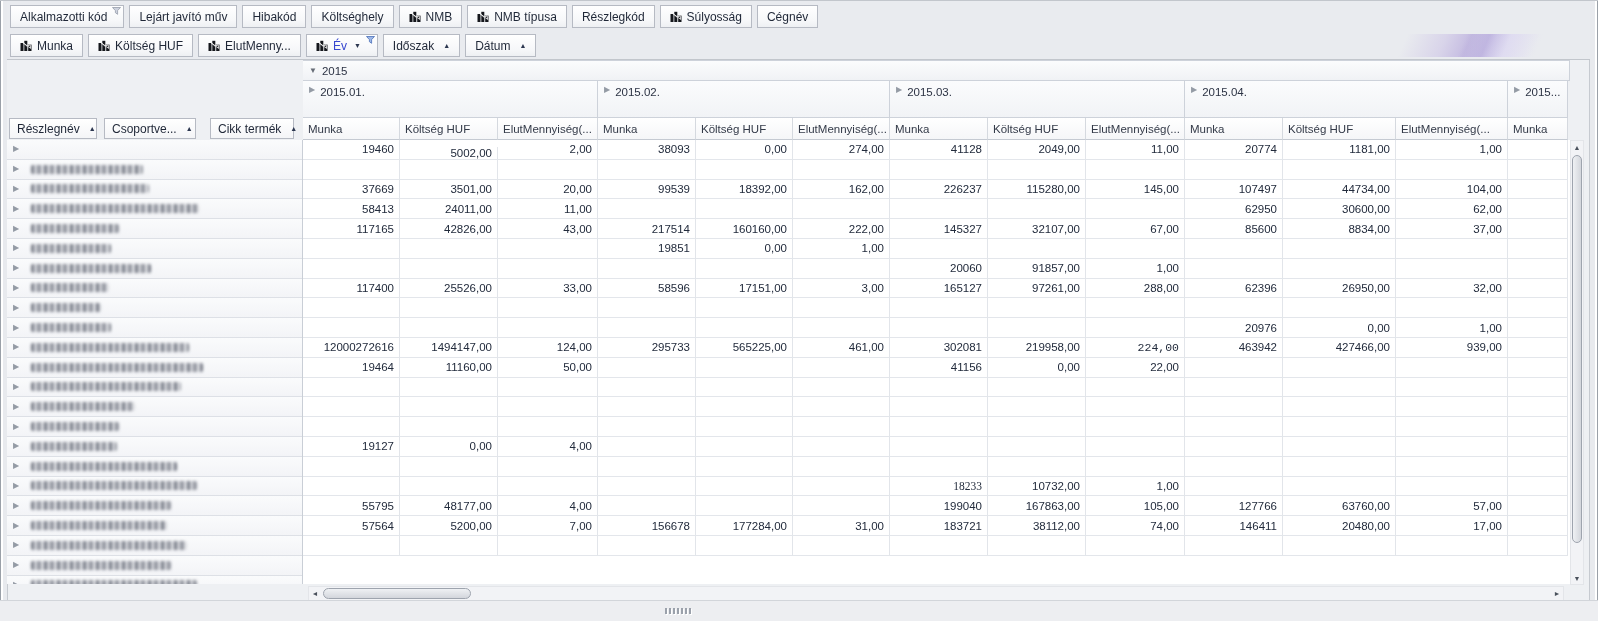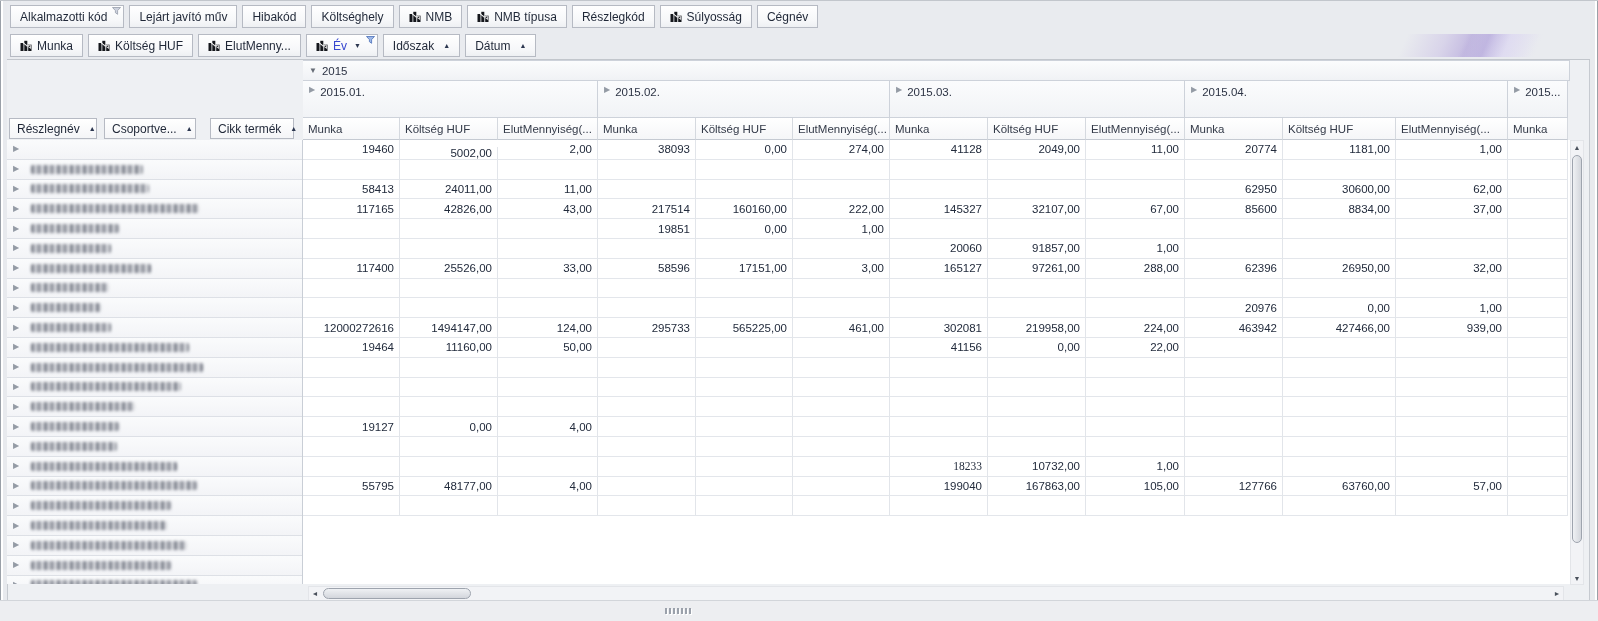--- a/index.html
+++ b/index.html
@@ -368,20 +368,35 @@
           <div class="dcell" style="width: 97px;"></div>
           <div class="dcell" style="width: 98px;"></div>
           <div class="dcell" style="width: 98px;"></div>
           <div class="dcell" style="width: 99px;"></div>
           <div class="dcell" style="width: 98px;"></div>
           <div class="dcell" style="width: 113px;"></div>
           <div class="dcell" style="width: 112px;"></div>
           <div class="dcell" style="width: 60px;"></div>
         </div>
         <div class="drow">
+          <div class="dcell" style="width: 97px;">37669</div>
+          <div class="dcell" style="width: 98px;">3501,00</div>
+          <div class="dcell" style="width: 100px;">20,00</div>
+          <div class="dcell" style="width: 98px;">99539</div>
+          <div class="dcell" style="width: 97px;">18392,00</div>
+          <div class="dcell" style="width: 97px;">162,00</div>
+          <div class="dcell" style="width: 98px;">226237</div>
+          <div class="dcell" style="width: 98px;">115280,00</div>
+          <div class="dcell" style="width: 99px;">145,00</div>
+          <div class="dcell" style="width: 98px;">107497</div>
+          <div class="dcell" style="width: 113px;">44734,00</div>
+          <div class="dcell" style="width: 112px;">104,00</div>
+          <div class="dcell" style="width: 60px;"></div>
+        </div>
+        <div class="drow">
           <div class="dcell" style="width: 97px;">58413</div>
           <div class="dcell" style="width: 98px;">24011,00</div>
           <div class="dcell" style="width: 100px;">11,00</div>
           <div class="dcell" style="width: 98px;"></div>
           <div class="dcell" style="width: 97px;"></div>
           <div class="dcell" style="width: 97px;"></div>
           <div class="dcell" style="width: 98px;"></div>
           <div class="dcell" style="width: 98px;"></div>
           <div class="dcell" style="width: 99px;"></div>
           <div class="dcell" style="width: 98px;">62950</div>
@@ -481,21 +496,21 @@
         </div>
         <div class="drow">
           <div class="dcell" style="width: 97px;">12000272616</div>
           <div class="dcell" style="width: 98px;">1494147,00</div>
           <div class="dcell" style="width: 100px;">124,00</div>
           <div class="dcell" style="width: 98px;">295733</div>
           <div class="dcell" style="width: 97px;">565225,00</div>
           <div class="dcell" style="width: 97px;">461,00</div>
           <div class="dcell" style="width: 98px;">302081</div>
           <div class="dcell" style="width: 98px;">219958,00</div>
-          <div class="dcell" style="width: 99px;">224,00</div>
+          <div class="dcell" style="width: 99px; font-family: Liberation Mono, monospace;">224,00</div>
           <div class="dcell" style="width: 98px;">463942</div>
           <div class="dcell" style="width: 113px;">427466,00</div>
           <div class="dcell" style="width: 112px;">939,00</div>
           <div class="dcell" style="width: 60px;"></div>
         </div>
         <div class="drow">
           <div class="dcell" style="width: 97px;">19464</div>
           <div class="dcell" style="width: 98px; text-align: right;">11160,00</div>
           <div class="dcell" style="width: 100px;">50,00</div>
           <div class="dcell" style="width: 98px;"></div>
@@ -605,20 +620,35 @@
           <div class="dcell" style="width: 100px;">4,00</div>
           <div class="dcell" style="width: 98px;"></div>
           <div class="dcell" style="width: 97px;"></div>
           <div class="dcell" style="width: 97px;"></div>
           <div class="dcell" style="width: 98px;">199040</div>
           <div class="dcell" style="width: 98px;">167863,00</div>
           <div class="dcell" style="width: 99px;">105,00</div>
           <div class="dcell" style="width: 98px;">127766</div>
           <div class="dcell" style="width: 113px;">63760,00</div>
           <div class="dcell" style="width: 112px;">57,00</div>
+          <div class="dcell" style="width: 60px;"></div>
+        </div>
+        <div class="drow">
+          <div class="dcell" style="width: 97px;">57564</div>
+          <div class="dcell" style="width: 98px;">5200,00</div>
+          <div class="dcell" style="width: 100px;">7,00</div>
+          <div class="dcell" style="width: 98px;">156678</div>
+          <div class="dcell" style="width: 97px;">177284,00</div>
+          <div class="dcell" style="width: 97px;">31,00</div>
+          <div class="dcell" style="width: 98px;">183721</div>
+          <div class="dcell" style="width: 98px;">38112,00</div>
+          <div class="dcell" style="width: 99px;">74,00</div>
+          <div class="dcell" style="width: 98px;">146411</div>
+          <div class="dcell" style="width: 113px;">20480,00</div>
+          <div class="dcell" style="width: 112px;">17,00</div>
           <div class="dcell" style="width: 60px;"></div>
         </div>
         <div class="drow">
           <div class="dcell" style="width: 97px;"></div>
           <div class="dcell" style="width: 98px;"></div>
           <div class="dcell" style="width: 100px;"></div>
           <div class="dcell" style="width: 98px;"></div>
           <div class="dcell" style="width: 97px;"></div>
           <div class="dcell" style="width: 97px;"></div>
           <div class="dcell" style="width: 98px;"></div>

